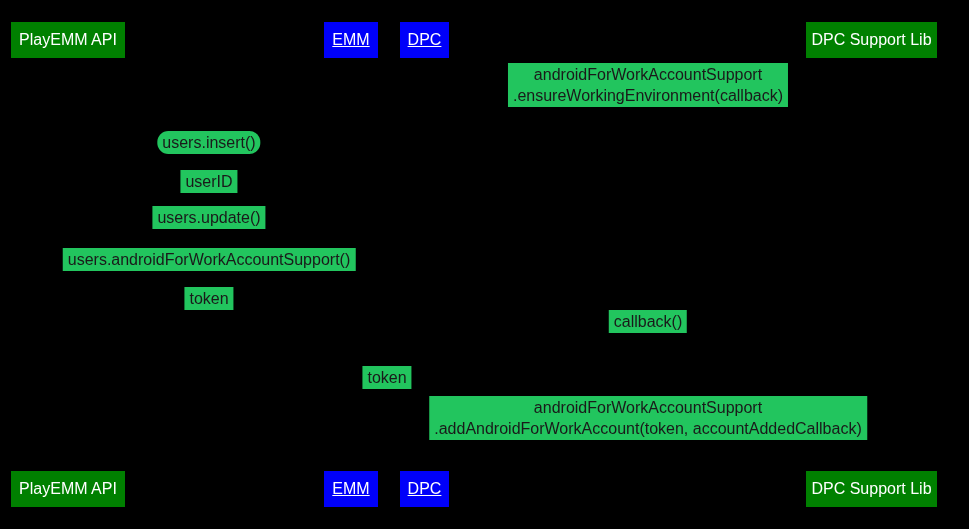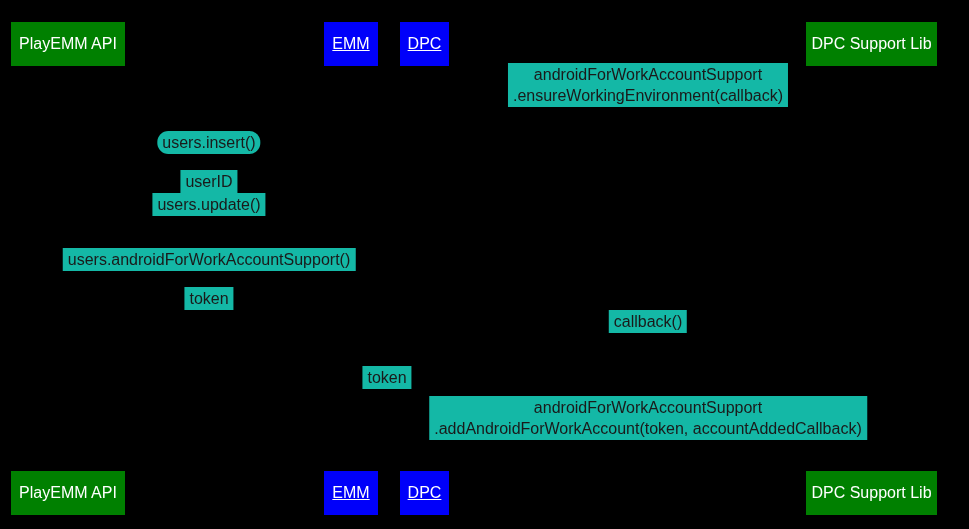--- a/index.html
+++ b/index.html
@@ -10,34 +10,34 @@
   .stage {
     position: relative;
     width: 969px;
     height: 529px;
     background: #000000;
     overflow: hidden;
     font-family: "Liberation Sans", sans-serif;
   }
   .actor {
     position: absolute;
-    height: 44px;
+    height: 36px;
     display: flex;
     align-items: center;
     justify-content: center;
     color: #ffffff;
     font-size: 16px;
     white-space: nowrap;
   }
   .actor.green { background: #008000; }
   .actor.blue  { background: #0000fa; text-decoration: underline; }
   .msg {
     position: absolute;
     transform: translateX(-50%);
-    background: #14b8a6;
+    background: #22c55e;
     color: #1a1a1a;
     font-size: 16px;
     line-height: 21px;
     padding: 1px 5px;
     text-align: center;
     white-space: nowrap;
   }
   .msg span { display: block; }
 </style>
 </head>
@@ -52,21 +52,21 @@
 
   <div class="msg" style="left:648px; top:63px;">
     <span>androidForWorkAccountSupport</span>
     <span>.ensureWorkingEnvironment(callback)</span>
   </div>
 
   <div class="msg" style="left:209px; top:131px;border-radius:11px;">users.insert()</div>
 
   <div class="msg" style="left:209px; top:170px;">userID</div>
 
-  <div class="msg" style="left:209px; top:193px;">users.update()</div>
+  <div class="msg" style="left:209px; top:206px;">users.update()</div>
 
   <div class="msg" style="left:209px; top:248px;">users.androidForWorkAccountSupport()</div>
 
   <div class="msg" style="left:209px; top:287px;">token</div>
 
   <div class="msg" style="left:648px; top:310px;">callback()</div>
 
   <div class="msg" style="left:387px; top:366px;">token</div>
 
   <div class="msg" style="left:648px; top:396px;">

